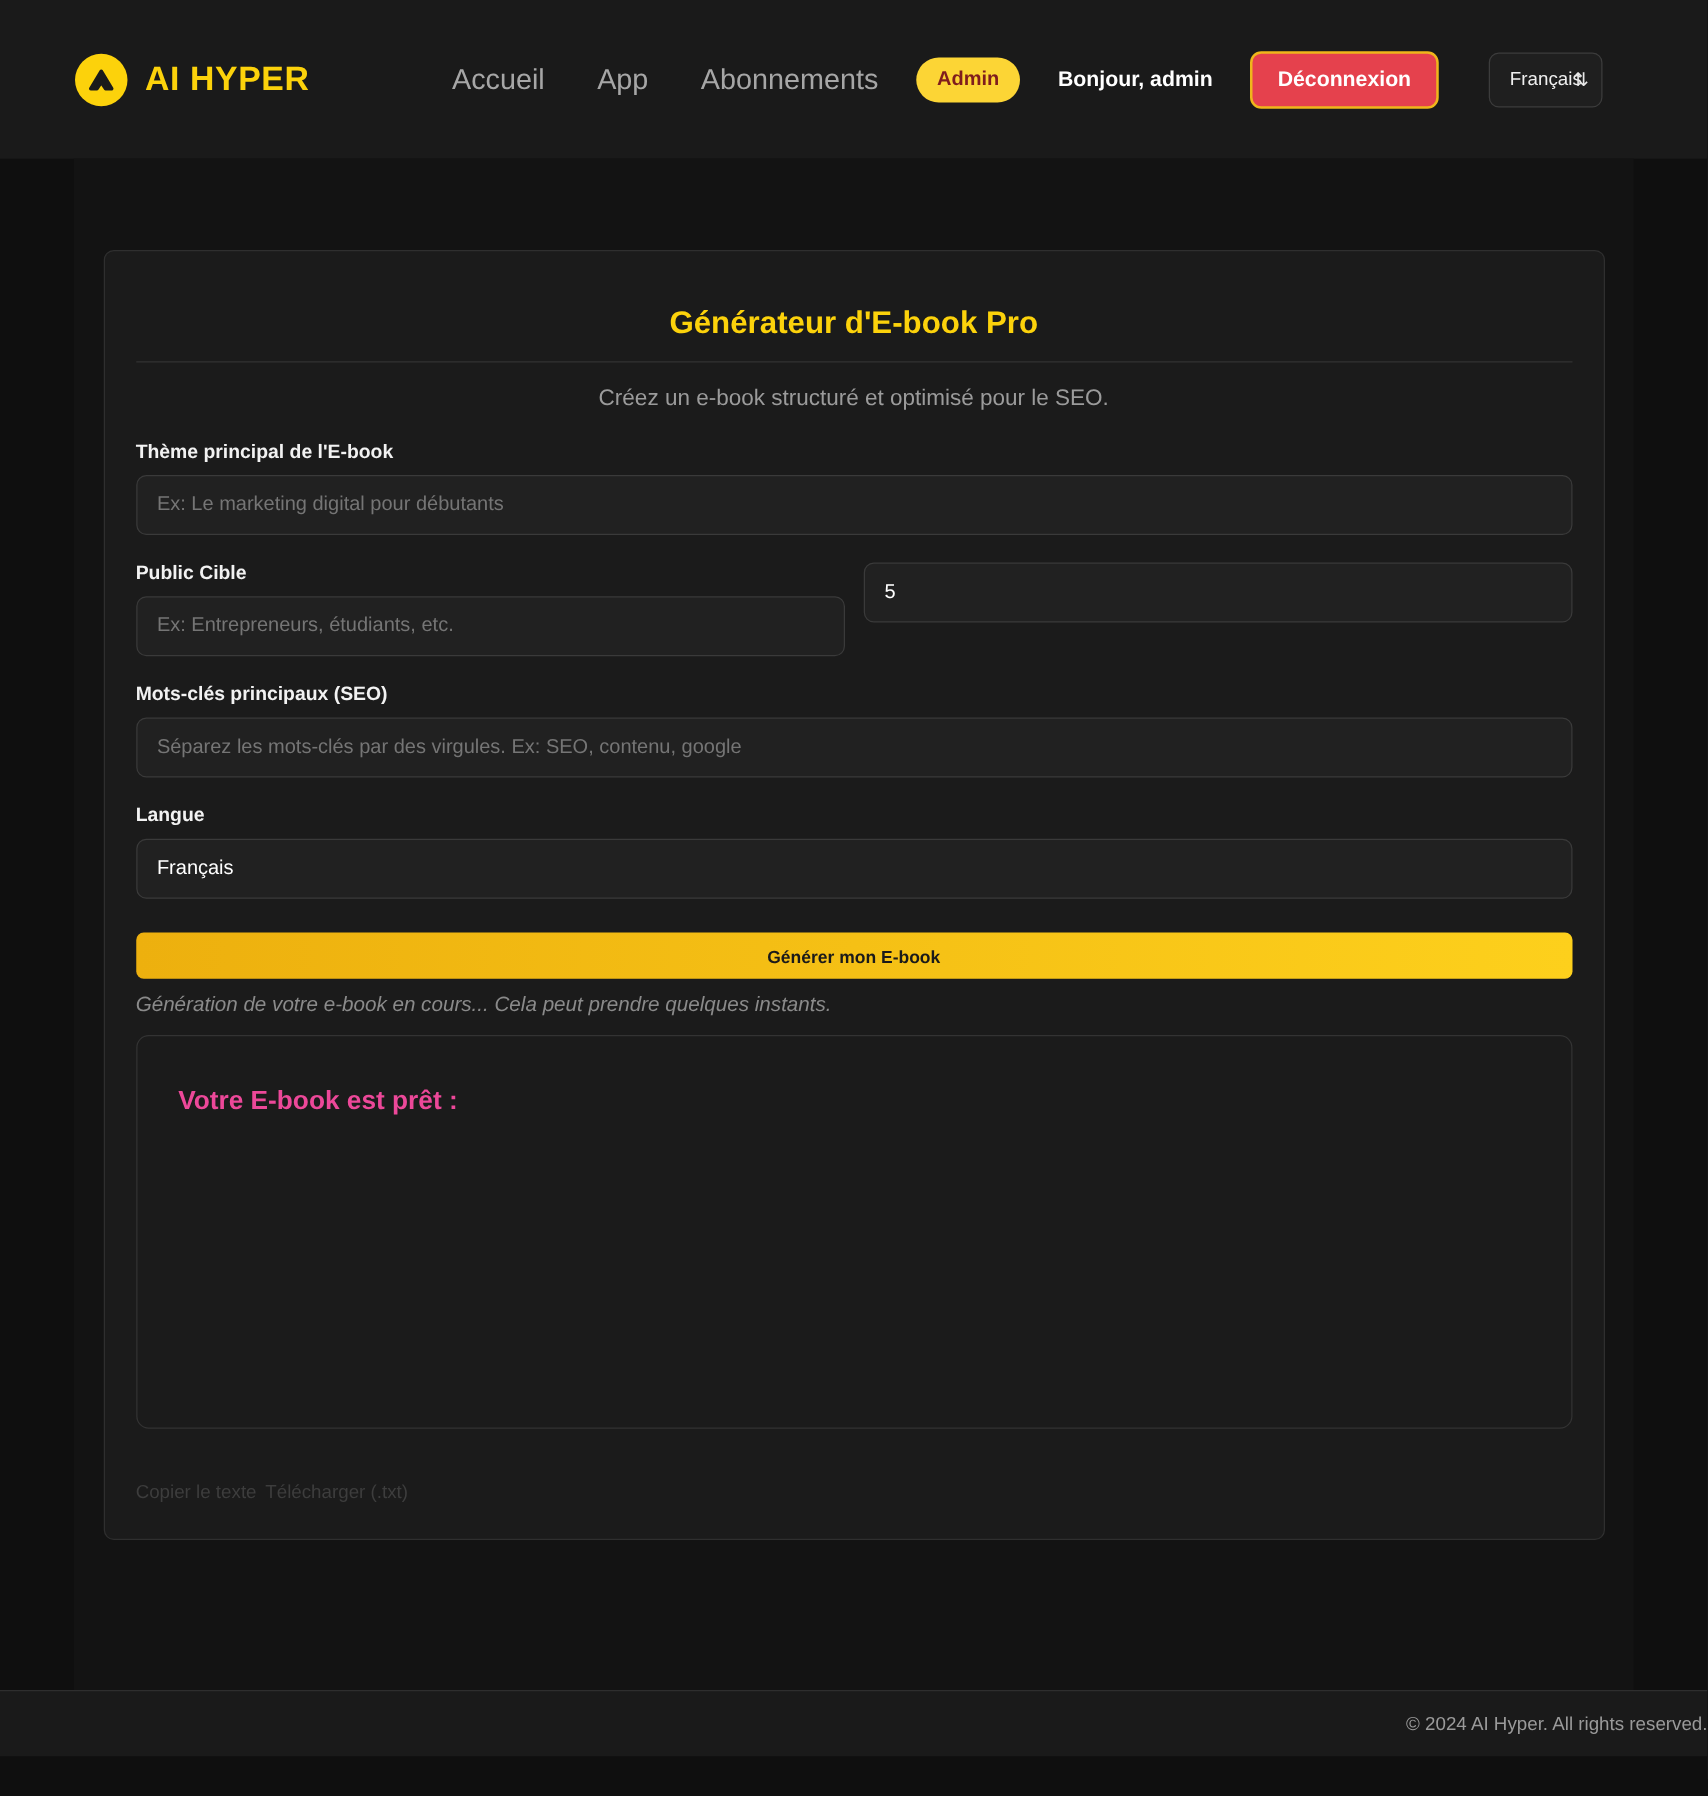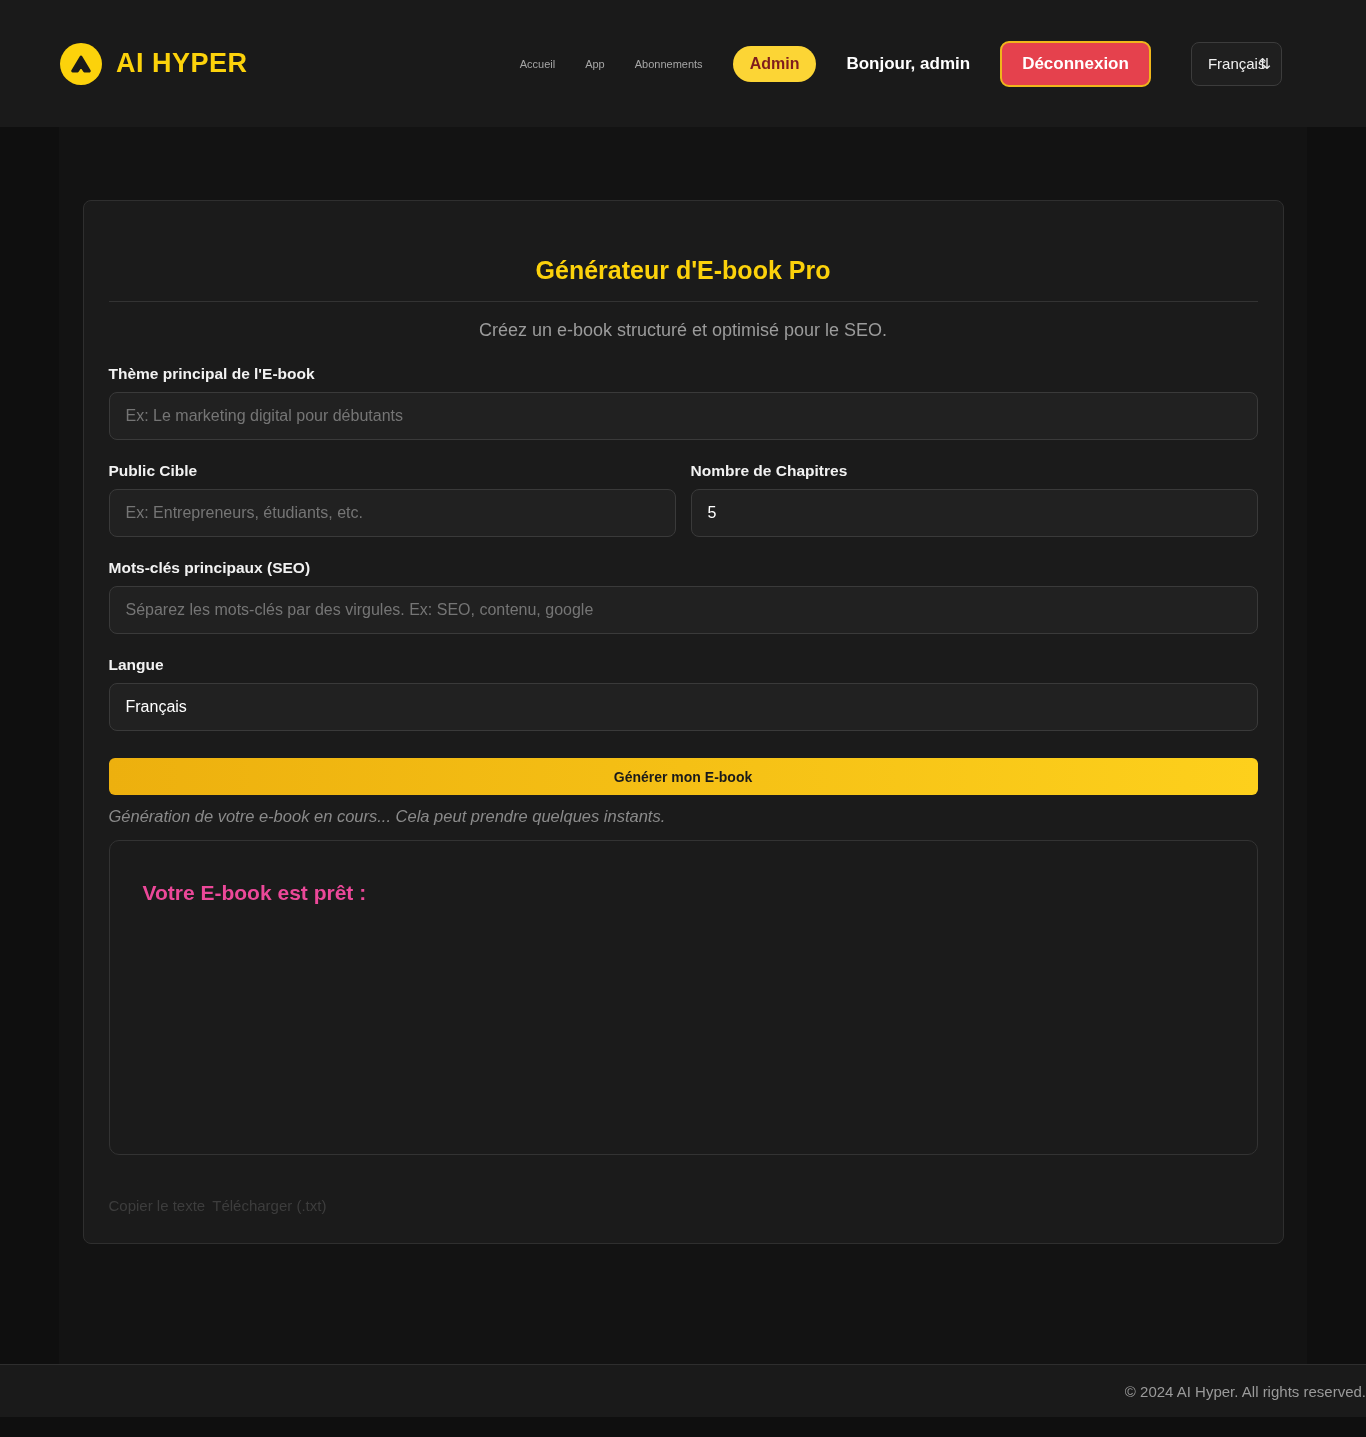--- a/index.html
+++ b/index.html
@@ -20,21 +20,21 @@
   }
   .brand { display: flex; align-items: center; gap: 14px; cursor: pointer; }
   .brand-icon {
     width: 42px; height: 42px; border-radius: 50%;
     background: #fcd20b; display: flex; align-items: center; justify-content: center;
   }
   .brand-name {
     color: #fcd20b; font-weight: 700; font-size: 27px; letter-spacing: .5px;
   }
   .nav { display: flex; align-items: center; gap: 30px; }
-  .nav-link { color: #a6a6a6; font-size: 11px; cursor: pointer; }
+  .nav-link { color: #a6a6a6; font-size: 23px; cursor: pointer; margin-left: 12px; }
   .admin-pill {
     background: #fcd535; color: #7f1d1d; font-weight: 700; font-size: 16px;
     padding: 9px 17px; border-radius: 18px; cursor: pointer;
   }
   .greeting { color: #ffffff; font-weight: 700; font-size: 17px; }
   .logout-btn {
     background: #e5414d; color: #ffffff; font-weight: 700; font-size: 17px;
     border: 2px solid #efb61b; border-radius: 9px; padding: 11px 20px; cursor: pointer;
     font-family: "Liberation Sans", sans-serif;
   }
@@ -50,21 +50,21 @@
   .main-wrap {
     width: 1248px; margin: 0 auto; background: #131313;
     padding: 73px 0 120px 0;
   }
   .card {
     width: 1201px; margin: 0 auto;
     background: #1b1b1b; border: 1px solid #2f2f2f; border-radius: 8px;
     padding: 25px 25px 29px 25px;
   }
   .card-title {
-    margin: 30px 0 16px 0; text-align: center;
+    margin: 18px 0 16px 0; text-align: center;
     color: #fcd20b; font-size: 25px; font-weight: 700;
   }
   .card-divider { border: none; border-top: 1px solid #333333; margin: 0; }
   .card-subtitle {
     text-align: center; color: #9b9b9b; font-size: 18px; margin: 18px 0 24px 0;
   }
 
   .field { margin-bottom: 22px; }
   .field-label {
     display: block; color: #f2f2f2; font-size: 15.5px; font-weight: 600;
@@ -151,21 +151,20 @@
       <label class="field-label">Thème principal de l'E-book</label>
       <input class="text-input" type="text" placeholder="Ex: Le marketing digital pour débutants" style="">
     </div>
 
     <div class="two-col">
       <div class="field">
         <label class="field-label">Public Cible</label>
         <input class="text-input" type="text" placeholder="Ex: Entrepreneurs, étudiants, etc." style="">
       </div>
       <div class="field">
-        <label class="field-label">Nombre de Chapitres</label>
         <input class="text-input" type="text" value="5" style="">
       </div>
     </div>
 
     <div class="field">
       <label class="field-label">Mots-clés principaux (SEO)</label>
       <input class="text-input" type="text" placeholder="Séparez les mots-clés par des virgules. Ex: SEO, contenu, google" style="">
     </div>
 
     <div class="field">

